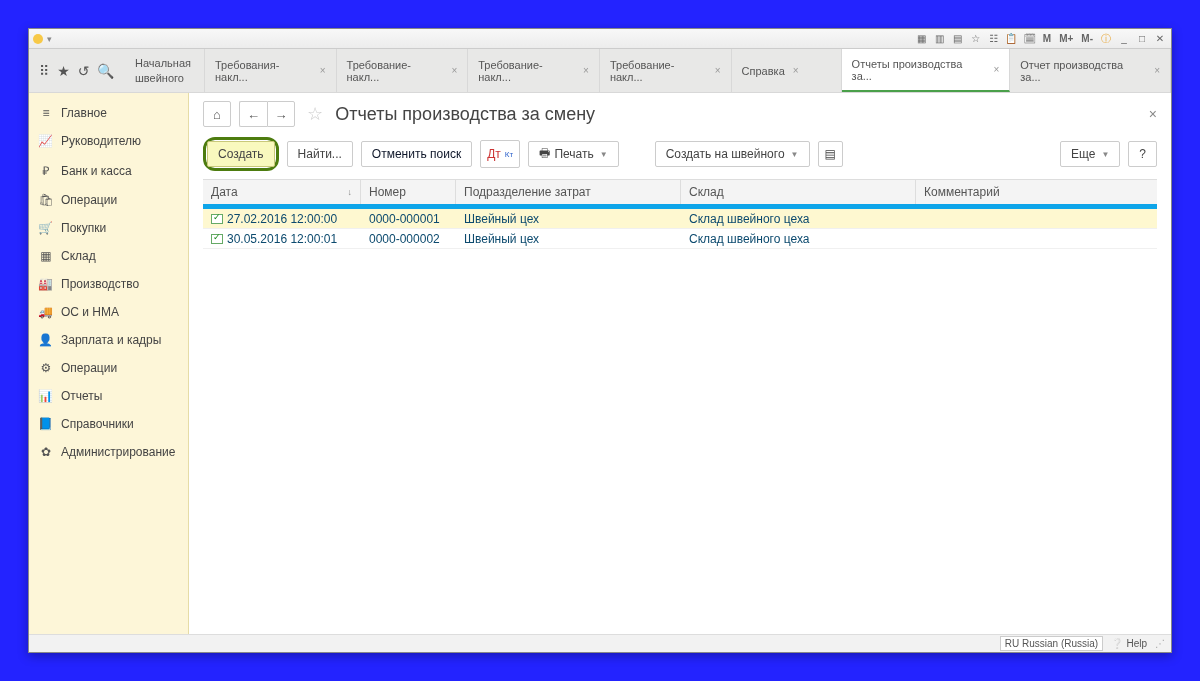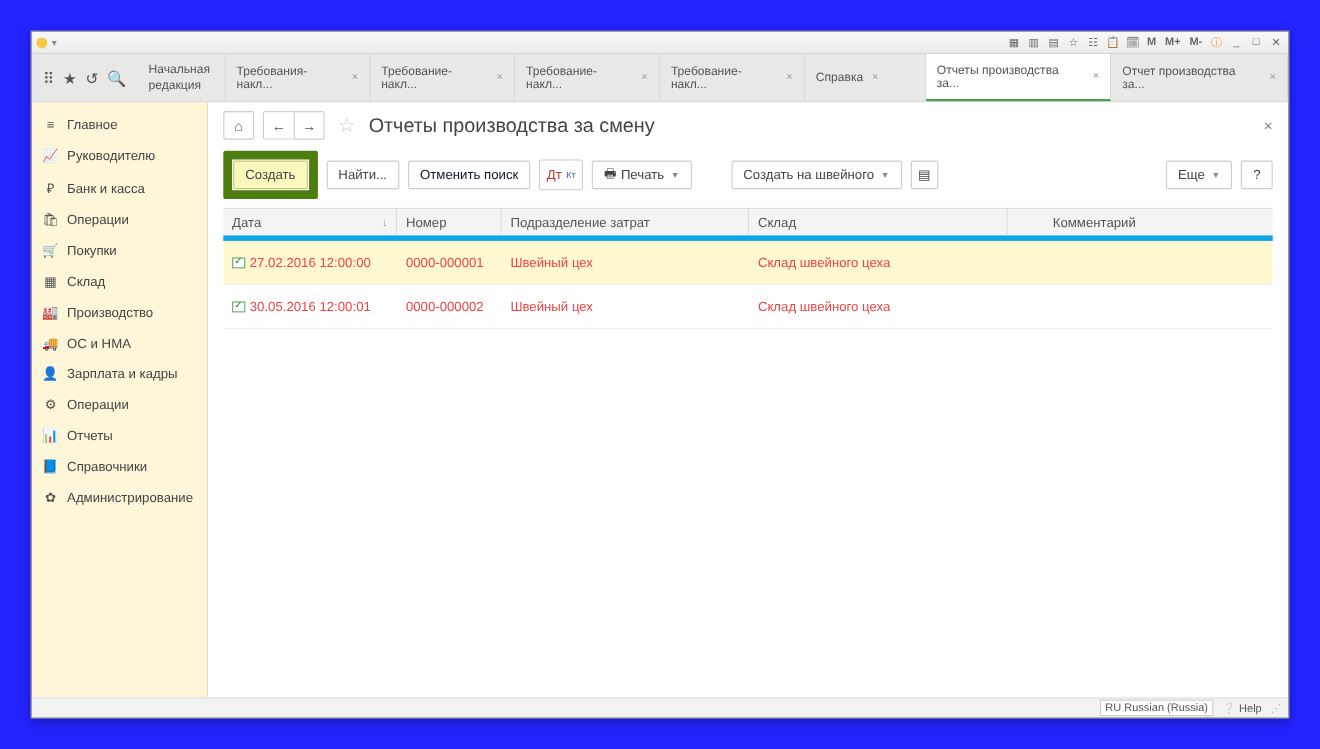--- a/index.html
+++ b/index.html
@@ -30,28 +30,28 @@
 .sqgroup{display:flex;}
 .sqgroup .sq:first-child{border-right:none; border-radius:2px 0 0 2px;}
 .sqgroup .sq:last-child{border-radius:0 2px 2px 0;}
 .star-ic { color:#ccc; font-size:18px; padding:0 4px;}
 .page-title { font-size: 18px; color: #444; }
 .close-x { color:#888; font-size:14px; cursor:pointer; }
 .toolbar2 { display:flex; align-items:center; gap:8px; padding: 4px 14px 8px 14px; }
 .btn { height:26px; border:1px solid #ccc; background:#fff; padding: 0 10px; font-size:12px; color:#444; display:inline-flex; align-items:center; gap:4px; cursor:pointer; border-radius:2px;}
 .btn.disabled{ color:#0f172a; }
 .btn .car{ font-size:8px; color:#888; margin-left:2px;}
-.create-wrap { border: 8px solid #4d7c0f; padding:1px; border-radius:2px; }
+.create-wrap { border: 3px solid #4d7c0f; padding:1px; border-radius:12px; }
 .create-wrap .btn { background:#f9f9be; border-color:#c9c97a; }
 .grid-head { display:flex; background:#f4f4f4; border-top:1px solid #ddd; border-bottom:5px solid #0ea5e9; font-size:12px; color:#555; margin: 0 14px;}
 .gh { padding:5px 8px; border-right:1px solid #ddd; display:flex; align-items:center;}
 .gh:last-child{border-right:none;}
-.gh.date{width:158px;} .gh.num{width:95px;} .gh.dep{width:225px;} .gh.wh{width:235px;} .gh.comm{flex:1;margin-left:33px;}
+.gh.date{width:158px;} .gh.num{width:95px;} .gh.dep{width:225px;} .gh.wh{width:235px;} .gh.comm{flex:1;}
 .grid-body { margin:0 14px; flex:1; overflow:auto;}
-.row { display:flex; font-size:12px; color:#ef4444; border-bottom:1px solid #f0f0f0; height:40px; align-items:center;}
+.row { display:flex; font-size:12px; color:#0c4a6e; border-bottom:1px solid #f0f0f0; height:20px; align-items:center;}
 .row.sel { background:#fef8d0; }
 .rc{padding:0 8px;display:flex;align-items:center;gap:4px;}
 .rc.date{width:158px;} .rc.num{width:95px;} .rc.dep{width:225px;} .rc.wh{width:235px;} .rc.comm{flex:1;}
 .doc-ic{width:12px;height:10px;background:#fff;border:1px solid #6a6;display:inline-block;position:relative;}
 .doc-ic.ok::after{content:"✓";color:#1a8a1a;font-size:9px;position:absolute;left:1px;top:-3px;}
 .statusbar { height:18px; background:#f2f2f2; border-top:1px solid #ddd; display:flex; justify-content:flex-end; align-items:center; font-size:10px; color:#555; padding:0 6px; gap:8px;}
 .flexsp{flex:1;}
 .sort-ind{font-size:9px;color:#888;margin-left:auto;}
 </style>
 </head>
@@ -83,21 +83,21 @@
 
   <div class="tabbar">
     <div class="iconbar">
       <span>⠿</span>
       <span>★</span>
       <span>↺</span>
       <span>🔍</span>
     </div>
     <div class="tab start">
         <span style="white-space:pre-line;">Начальная
-редакция</span>
+швейного</span>
       </div>
     <div class="tab">
         <span>Требования-накл...</span>
         <span class="x">×</span>
       </div>
     <div class="tab">
         <span>Требование-накл...</span>
         <span class="x">×</span>
       </div>
     <div class="tab">

